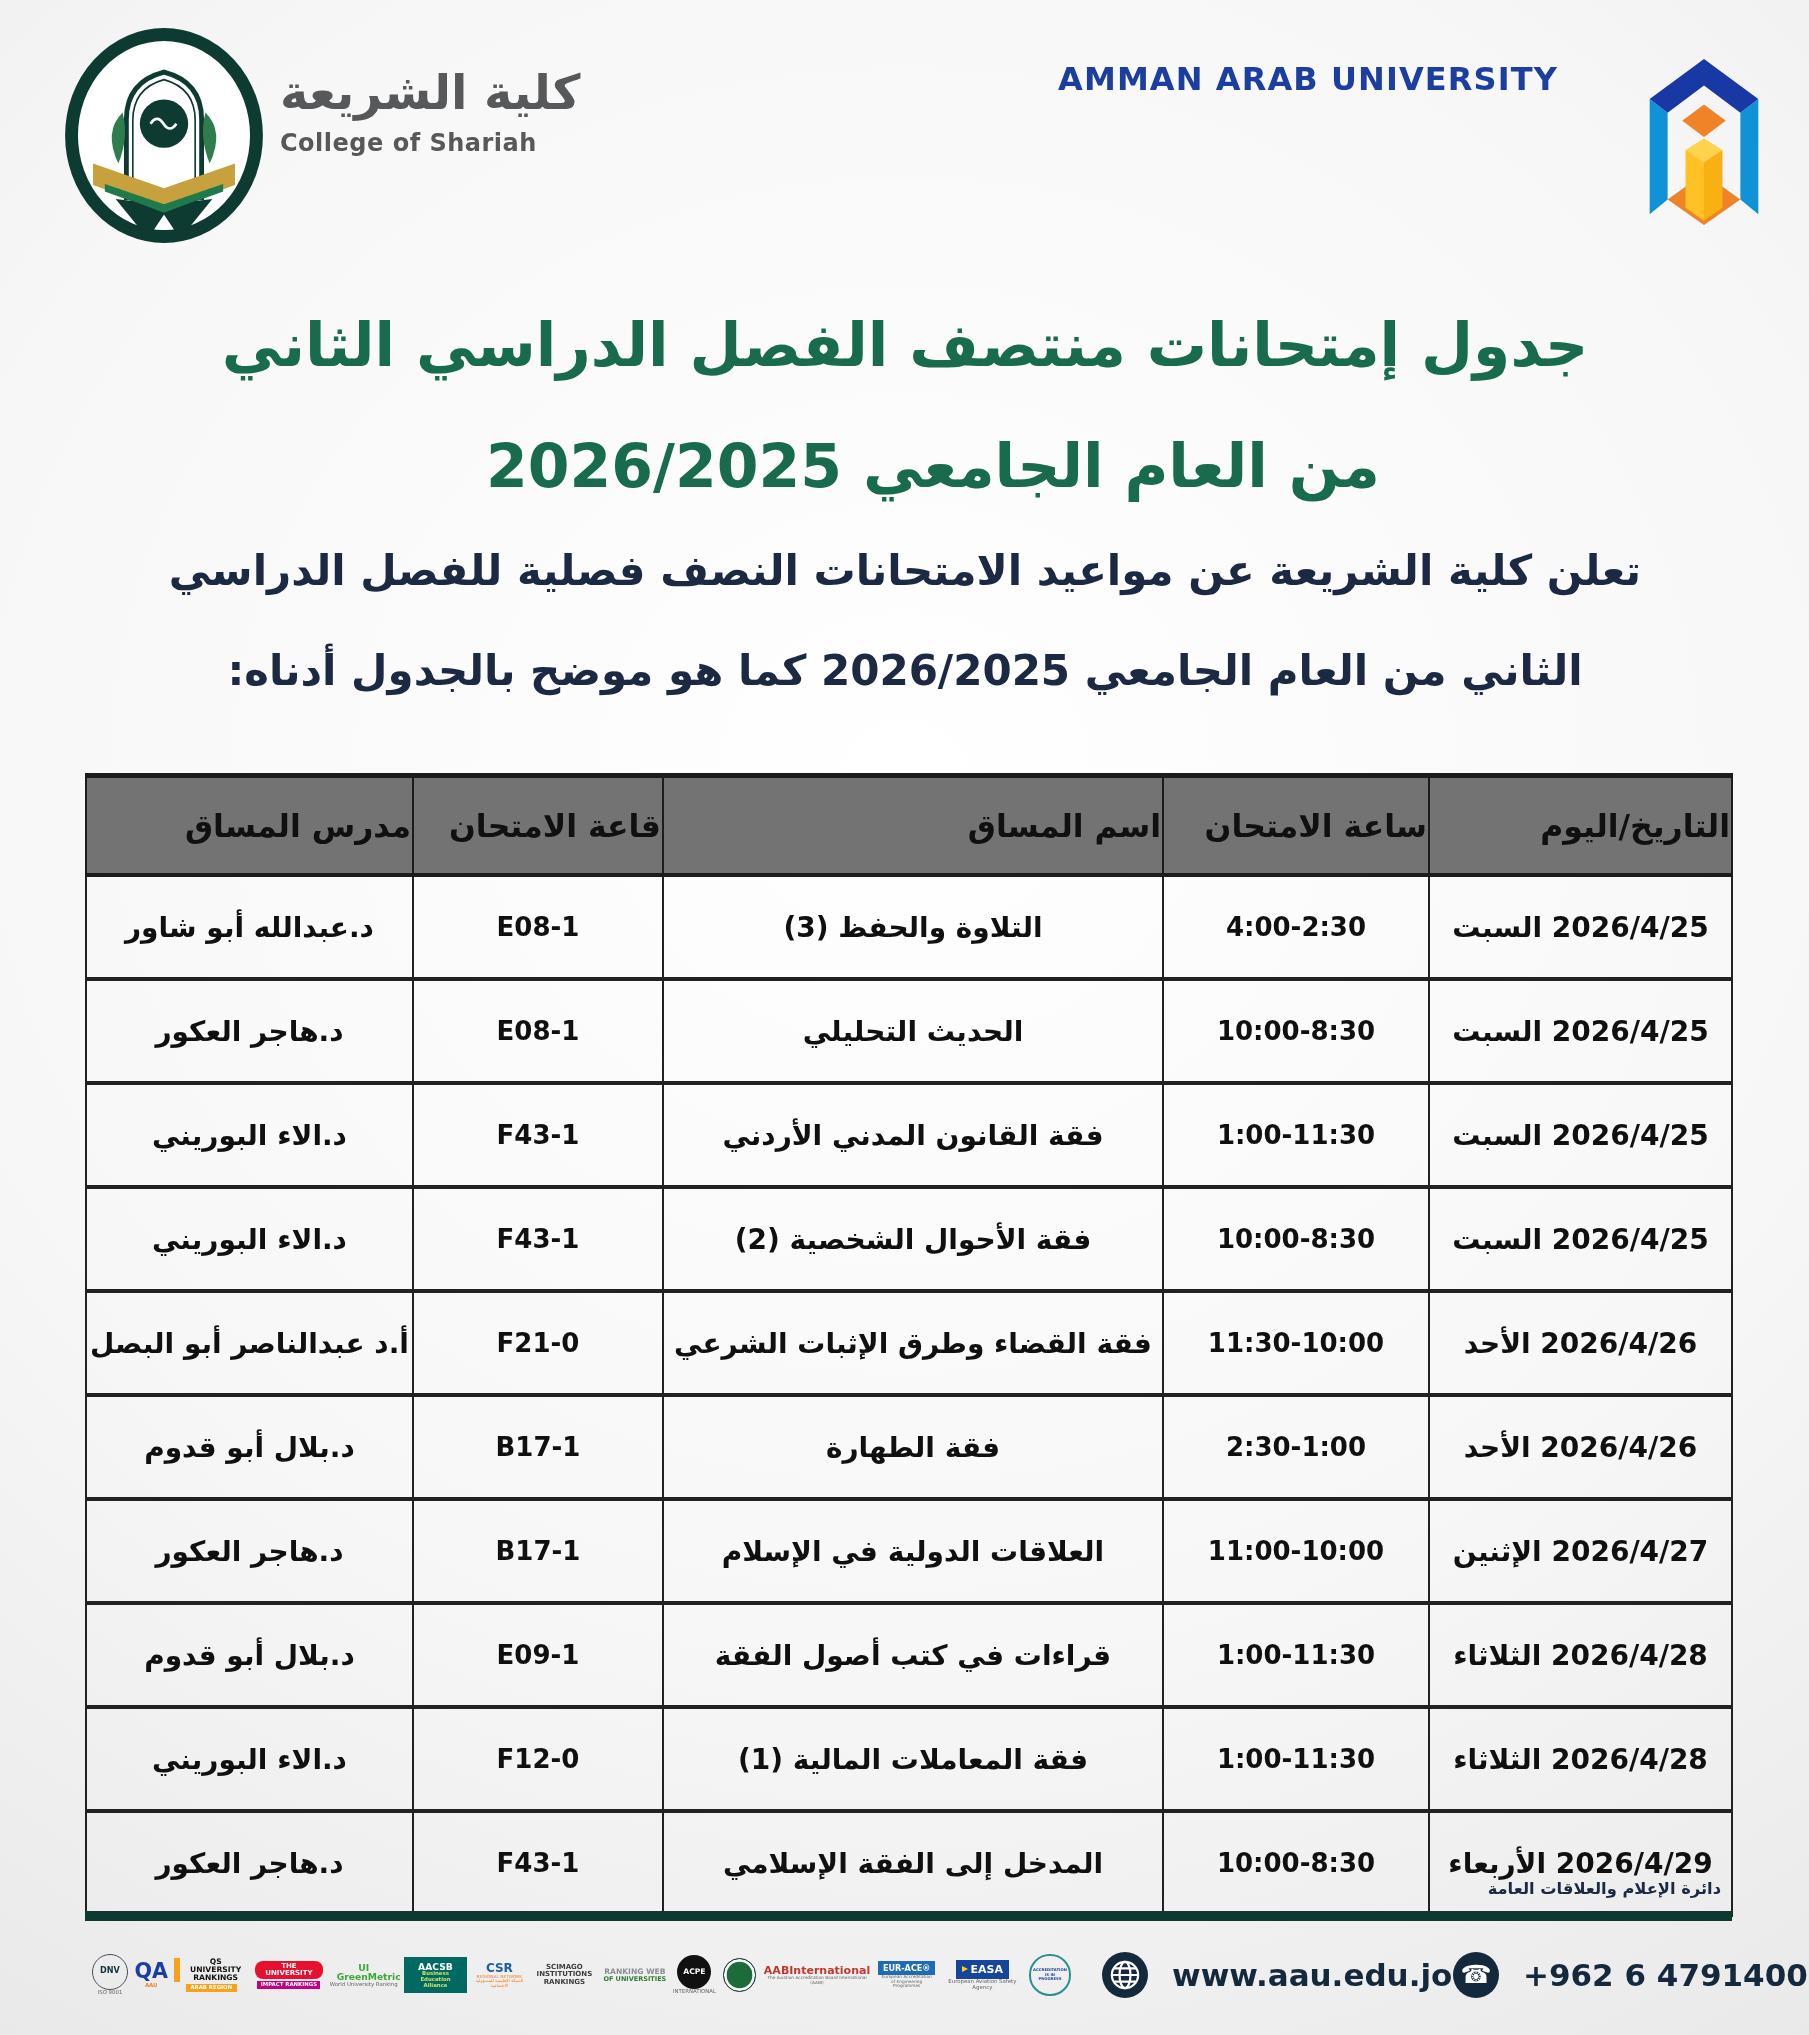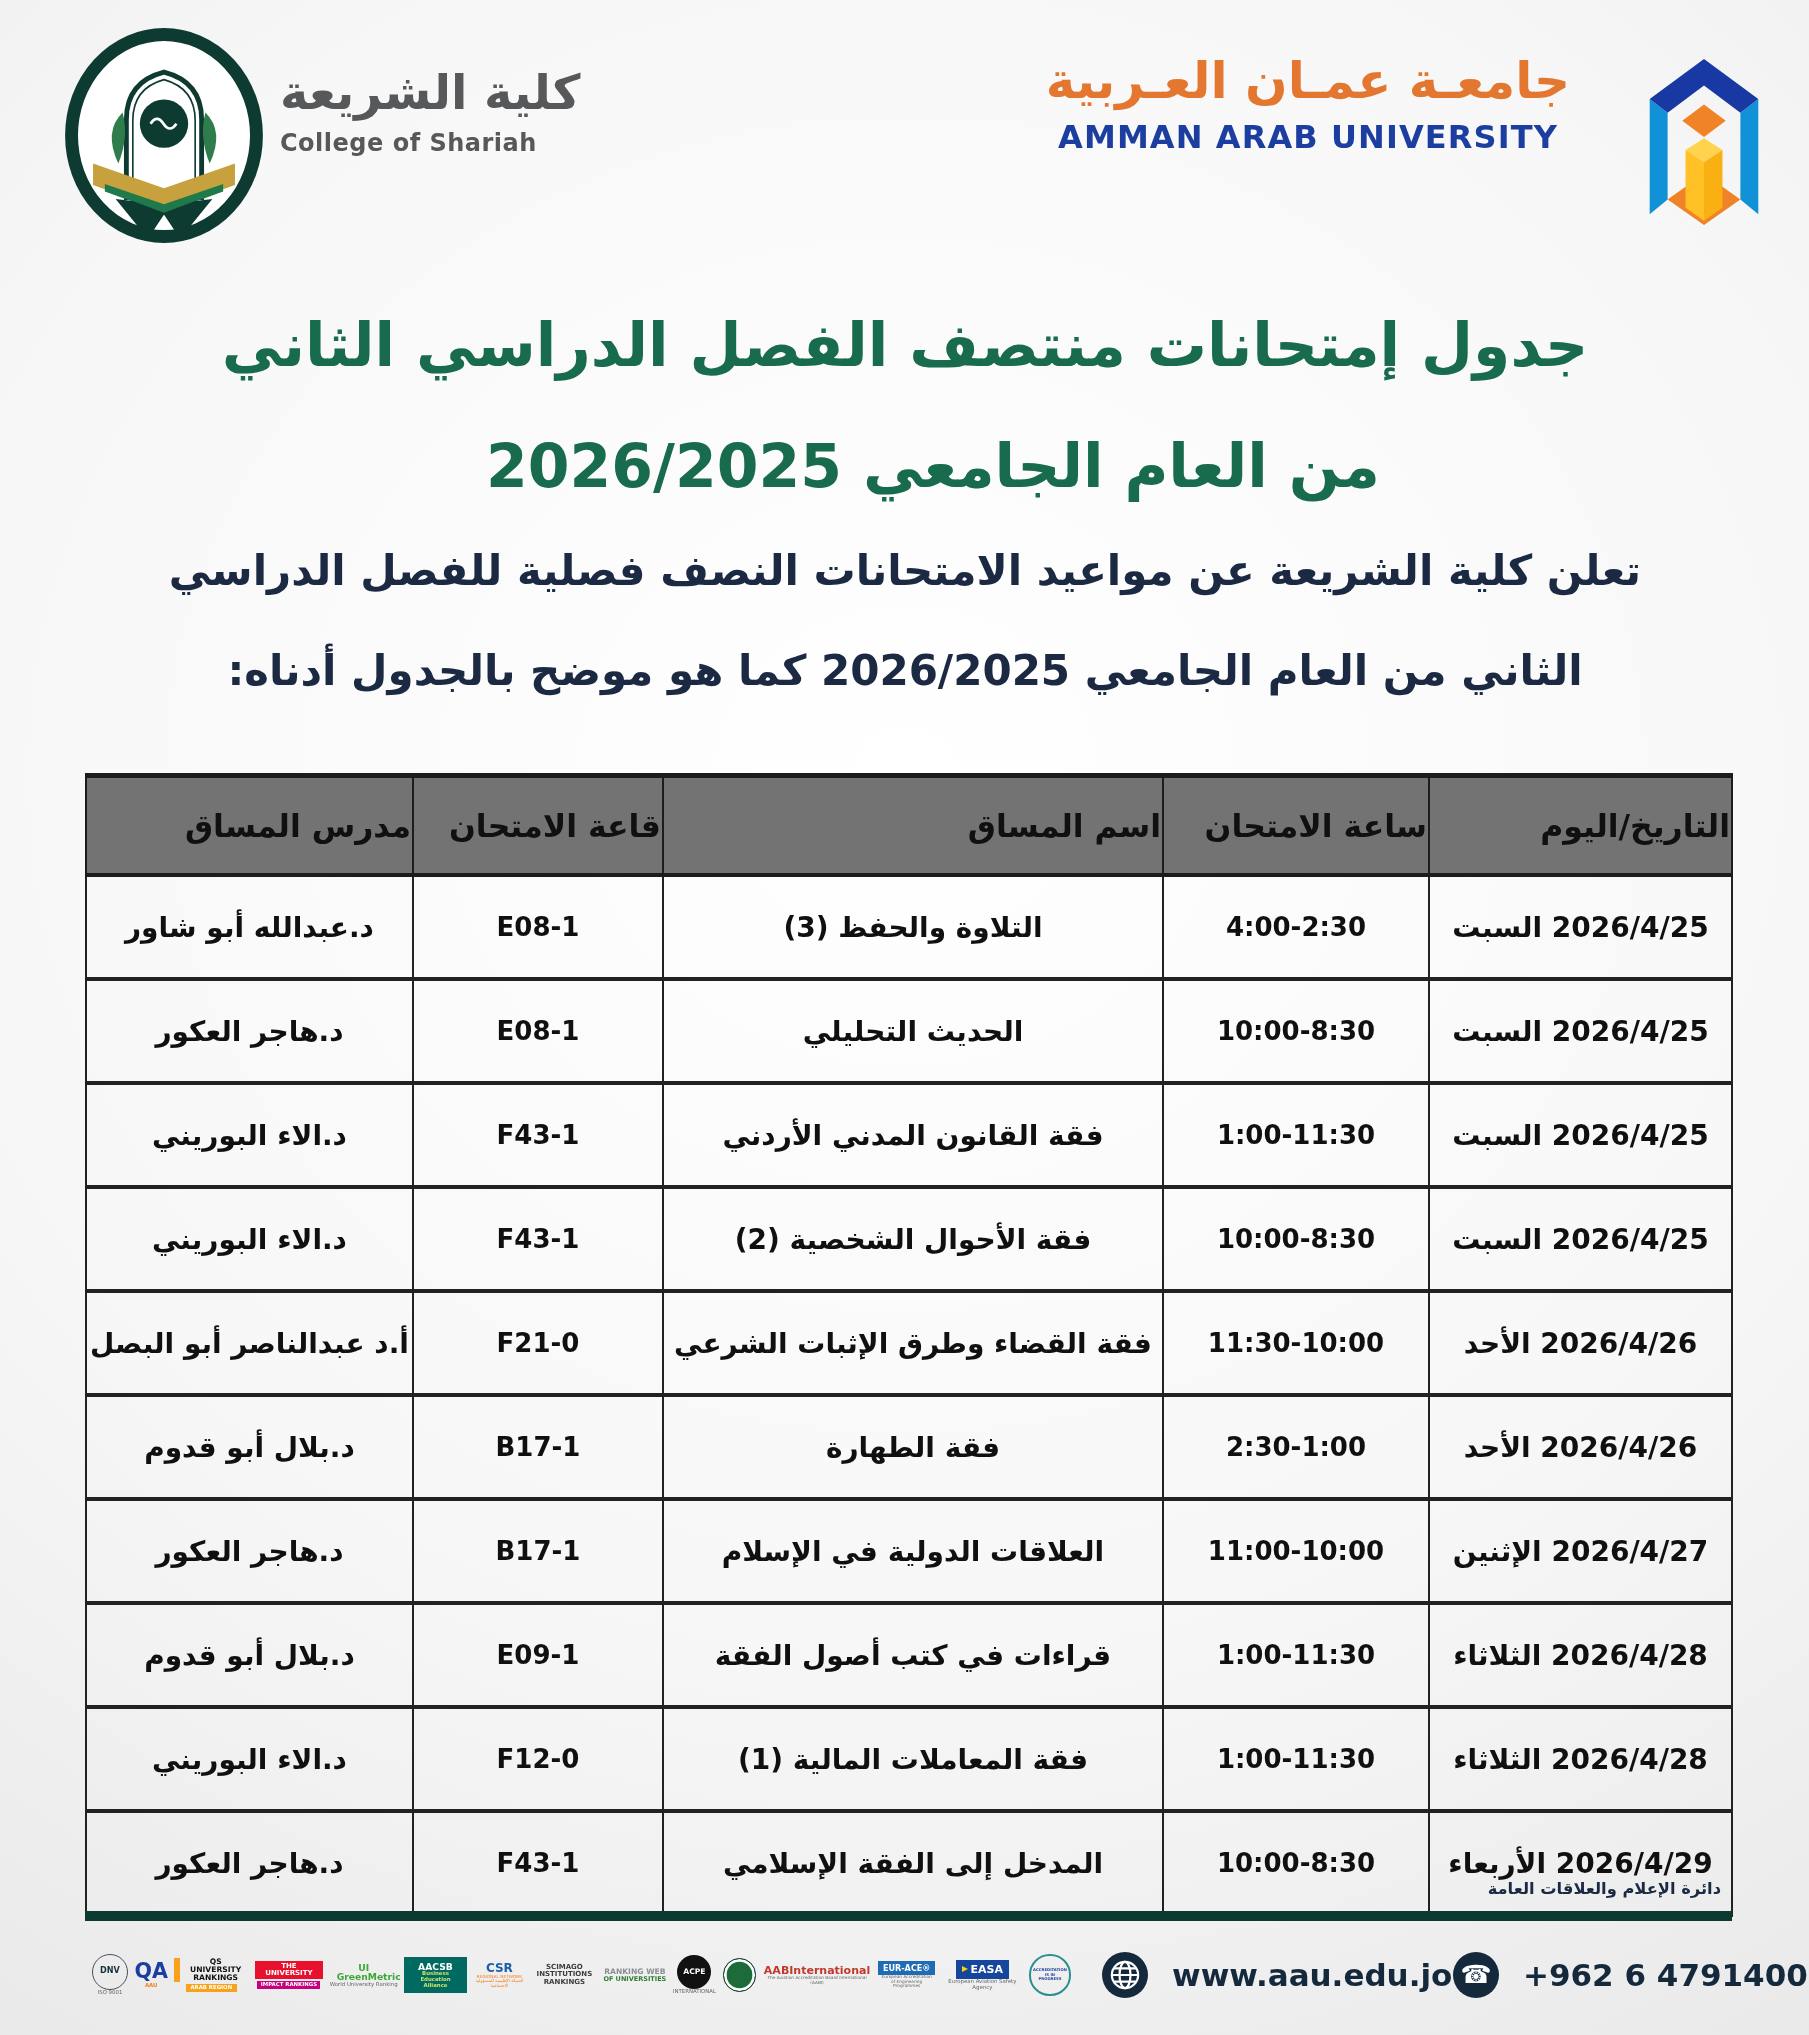--- a/index.html
+++ b/index.html
@@ -50,21 +50,21 @@
   .logos{position:absolute;left:92px;top:1945px;height:60px;display:flex;align-items:center;gap:6.5px;direction:ltr;}
   .logo-badge{display:flex;flex-direction:column;align-items:center;justify-content:center;text-align:center;
               font-weight:700;color:#444;line-height:1.05;flex:0 0 auto;}
   .lg-main{font-size:9.8px;}
   .lg-sub{font-size:5.4px;font-weight:400;color:#666;max-width:81px;}
   .lg-dnv .lg-main{width:34px;height:34px;border:1.6px solid #44515a;border-radius:50%;line-height:31.5px;font-size:8.1px;color:#12313b;}
   .lg-qa-aau .lg-main{font-size:20.6px;color:#1c3ea0;font-weight:800;}
   .lg-qa-aau .lg-sub{color:#f08327;font-weight:700;}
   .lg-qs-rankings .lg-main{font-size:7.6px;color:#111;border-left:6.5px solid #f7a21a;padding-left:2.7px;max-width:65px;}
   .lg-qs-rankings .lg-sub{background:#f7a21a;color:#fff;padding:1.1px 4.3px;font-weight:700;margin-top:1.6px;}
-  .lg-the-impact .lg-main{font-size:7px;color:#fff;background:#e8112d;padding:1.6px 3.3px;max-width:62px;}
+  .lg-the-impact .lg-main{font-size:7px;color:#fff;background:#e8112d;padding:1.6px 3.3px;max-width:62px;border-radius:8px;}
   .lg-the-impact .lg-sub{background:#c6007e;color:#fff;padding:1.1px 3.3px;font-weight:700;margin-top:1.6px;}
   .lg-ui-greenmetric .lg-main{color:#3aaa35;font-size:9.2px;max-width:54px;}
   .lg-aacsb{background:#006a62;padding:4.3px 5.4px;}
   .lg-aacsb .lg-main{color:#fff;font-size:9.2px;}
   .lg-aacsb .lg-sub{color:#c9e265;font-weight:700;max-width:52px;}
   .lg-csr-network .lg-main{color:#1c5fa8;font-size:12px;}
   .lg-csr-network .lg-sub{color:#f08327;font-size:4.3px;max-width:52px;}
   .lg-scimago .lg-main{font-size:7px;color:#3c3c3c;max-width:65px;}
   .lg-ranking-web .lg-main{color:#8a8f94;font-size:7.6px;max-width:76px;}
   .lg-ranking-web .lg-sub{color:#2e7d32;font-weight:800;font-size:6.5px;}
@@ -103,21 +103,20 @@
     <path d="M100 318 L160 392 L192 344 L132 322 Z" fill="#0d3a31"></path>
     <path d="M280 318 L220 392 L188 344 L248 322 Z" fill="#0d3a31"></path>
   </svg>
 
   <div class="college-names">
     <div class="college-ar">كلية الشريعة</div>
     <div class="college-en">College of Shariah</div>
   </div>
 
   <div class="univ-names">
-    <div class="univ-ar">جامعـة عمـان العـربية</div>
     <div class="univ-en">AMMAN ARAB UNIVERSITY</div>
   </div>
 
   <svg class="aau-logo" width="150" height="202" viewBox="0 0 276 372">
     <polygon points="38,118 71,143 71,303 38,330" fill="#1191d6"></polygon>
     <polygon points="238,118 205,143 205,303 238,330" fill="#1191d6"></polygon>
     <polygon points="38,118 138,44 238,118 205,143 138,93 71,143" fill="#1839a4"></polygon>
     <polygon points="138,255 205,303 138,350 71,303" fill="#f08327"></polygon>
     <polygon points="138,128 178,158 138,188 98,158" fill="#f08327"></polygon>
     <polygon points="104,212 138,190 172,212 138,234" fill="#ffd34d"></polygon>

